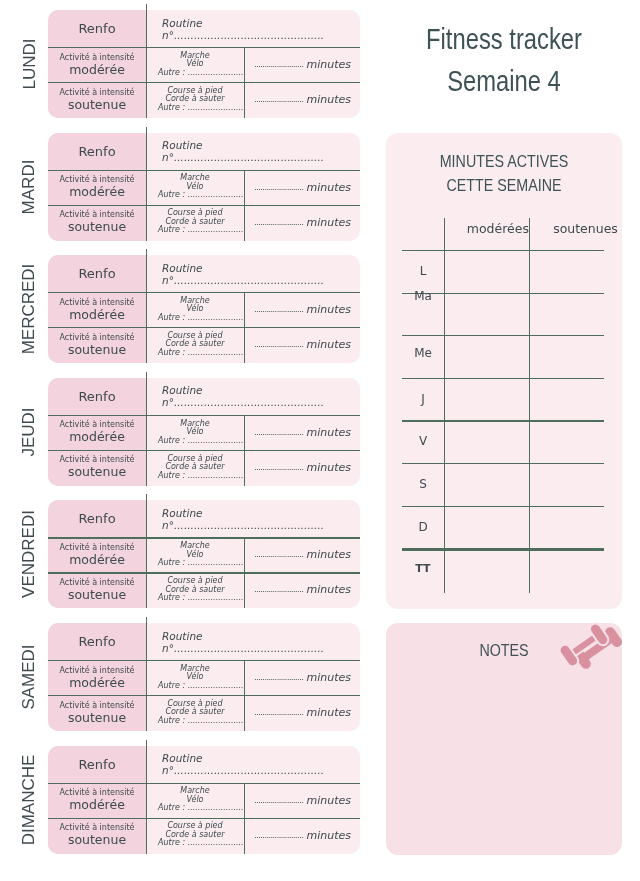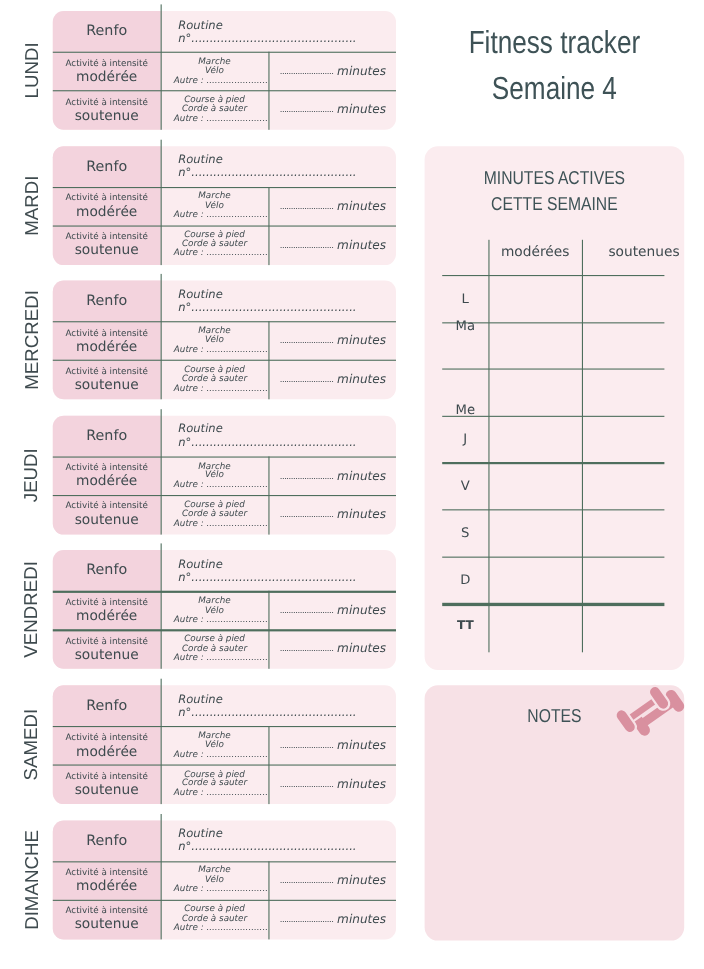--- a/index.html
+++ b/index.html
@@ -353,36 +353,36 @@
       </div>
     </div>
     </div>
   </div>
 
 <div class="stats">
   <div class="stats-title">
     <div>MINUTES ACTIVES</div>
     <div>CETTE SEMAINE</div>
   </div>
-  <div class="col-h" style="left:58px;width:85px;">modérées</div>
+  <div class="col-h" style="left:58px;width:85px;text-align:right;">modérées</div>
   <div class="col-h" style="left:143px;width:113px;">soutenues</div>
 
   <div class="vline" style="left:58px;top:85px;height:375px;"></div>
   <div class="vline" style="left:143px;top:85px;height:375px;"></div>
   <div id="stat-rows">
       <div class="hline" style="left: 16px; top: 117px; width: 202px;"></div>
       <div class="row-l" style="top: 131px;">L</div>
       <div style="position: absolute; left: 59px; top: 118px; width: 84px; height: 40.6px;"></div>
       <div style="position: absolute; left: 144px; top: 118px; width: 75px; height: 40.6px;"></div>
       <div class="hline" style="left: 16px; top: 159.6px; width: 202px;"></div>
       <div class="row-l" style="top: 156px;">Ma</div>
       <div style="position: absolute; left: 59px; top: 160.6px; width: 84px; height: 40.6px;"></div>
       <div style="position: absolute; left: 144px; top: 160.6px; width: 75px; height: 40.6px;"></div>
       <div class="hline" style="left: 16px; top: 202.2px; width: 202px;"></div>
-      <div class="row-l" style="top: 232px;">Me</div>
+      <div class="row-l" style="top: 213px;">Me</div>
       <div style="position: absolute; left: 59px; top: 203.2px; width: 84px; height: 40.6px;"></div>
       <div style="position: absolute; left: 144px; top: 203.2px; width: 75px; height: 40.6px;"></div>
       <div class="hline" style="left: 16px; top: 244.8px; width: 202px;"></div>
       <div class="row-l" style="top: 258.8px;">J</div>
       <div style="position: absolute; left: 59px; top: 245.8px; width: 84px; height: 40.6px;"></div>
       <div style="position: absolute; left: 144px; top: 245.8px; width: 75px; height: 40.6px;"></div>
       <div class="hline" style="left: 16px; top: 287.4px; width: 202px;"></div>
       <div class="row-l" style="top: 301.4px;">V</div>
       <div style="position: absolute; left: 59px; top: 288.4px; width: 84px; height: 40.6px;"></div>
       <div style="position: absolute; left: 144px; top: 288.4px; width: 75px; height: 40.6px;"></div>

